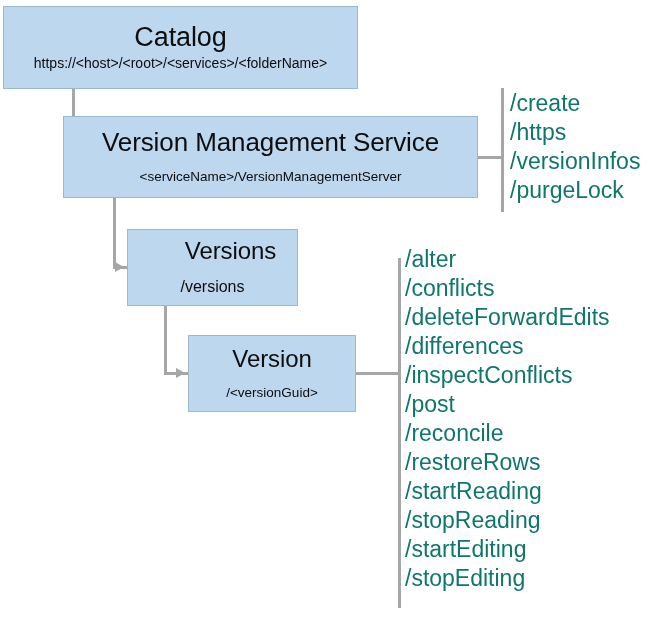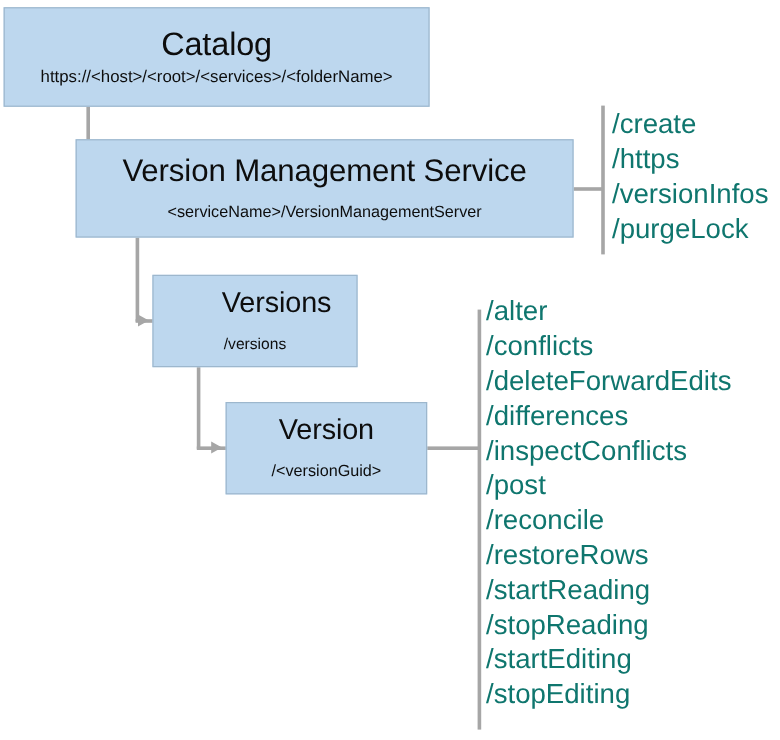--- a/index.html
+++ b/index.html
@@ -61,21 +61,21 @@
     width: 415px; height: 82px;
   }
   #node-vms .title { font-size: 26px; }
   #node-vms .subtitle { font-size: 13.5px; }
 
   #node-versions {
     left: 127px; top: 229px;
     width: 171px; height: 77px;
   }
   #node-versions .title { font-size: 24px; margin-left: 36px; }
-  #node-versions .subtitle { font-size: 13px; }
+  #node-versions .subtitle { font-size: 16px; }
 
   #node-version {
     left: 188px; top: 335px;
     width: 168px; height: 77px;
   }
   #node-version .title { font-size: 24px; }
   #node-version .subtitle { font-size: 13.5px; text-align: right; }
 
   
   .conn-v, .conn-h, .bracket-v, .bracket-stub {

